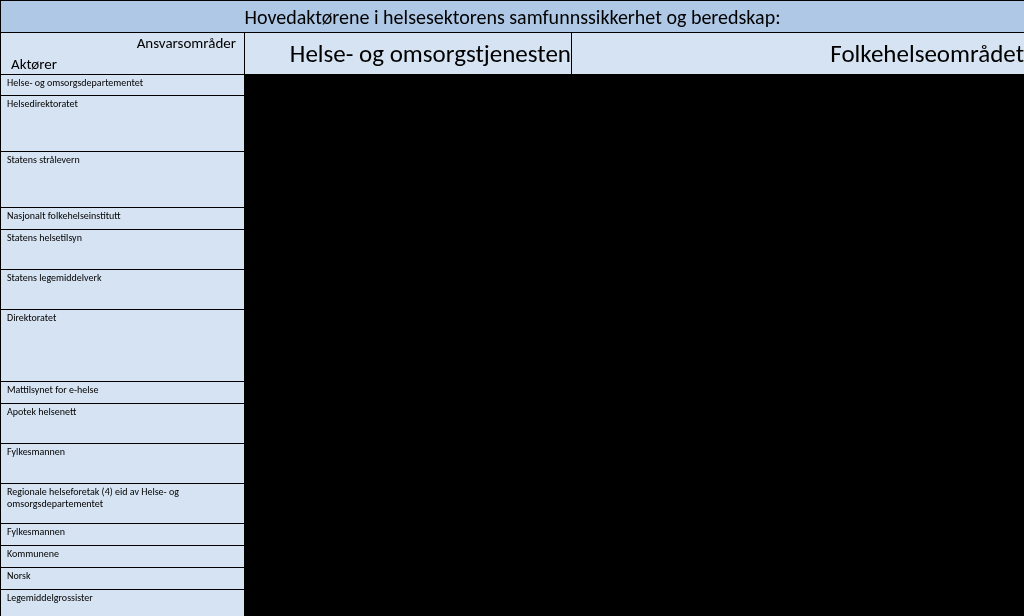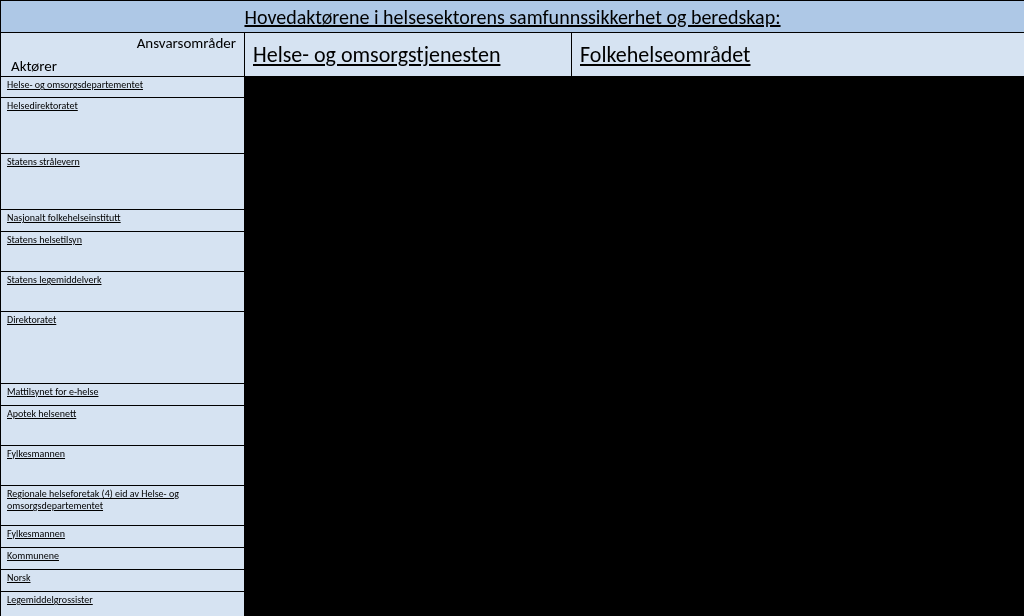--- a/index.html
+++ b/index.html
@@ -8,30 +8,29 @@
     width: 1024px;
     height: 616px;
     font-family: Calibri, Arial, sans-serif;
     font-size: 16px;
     color: #000;
     background: #000;
   }
   .wrap {
     width: 900px;
     height: 616px;
-    text-decoration: underline;
   }
   table {
     border-collapse: collapse;
     width: 1024px;
     table-layout: fixed;
   }
   td, th {
     border: 1px solid #000;
-    padding: 8px;
+    padding: 0;
     vertical-align: top;
   }
   .hdr-blue { background: #AEC8E6; }
   .lbl-blue { background: #D6E3F2; }
   .title-cell {
     text-align: center;
     font-size: 20px;
     padding: 4px 0 3px;
   }
   .col-headers td { vertical-align: middle; }
@@ -43,22 +42,22 @@
     position: absolute;
     top: 1px; right: 8px;
     font-size: 15px;
   }
   .ansvar-bot {
     position: absolute;
     bottom: 1px; left: 10px;
     font-size: 15px;
   }
   .col-head-mid {
-    text-align: left;
-    font-size: 22px;
+    text-align: right;
+    font-size: 25px;
   }
   .row-label {
     padding: 2px 12px 2px 6px;
     font-size: 10px;
     line-height: 1.18;
   }
   .black-cell { background: #000; }
   .h1row { height: 21px; }
   .h2row { height: 56px; }
   .h3row { height: 22px; }

